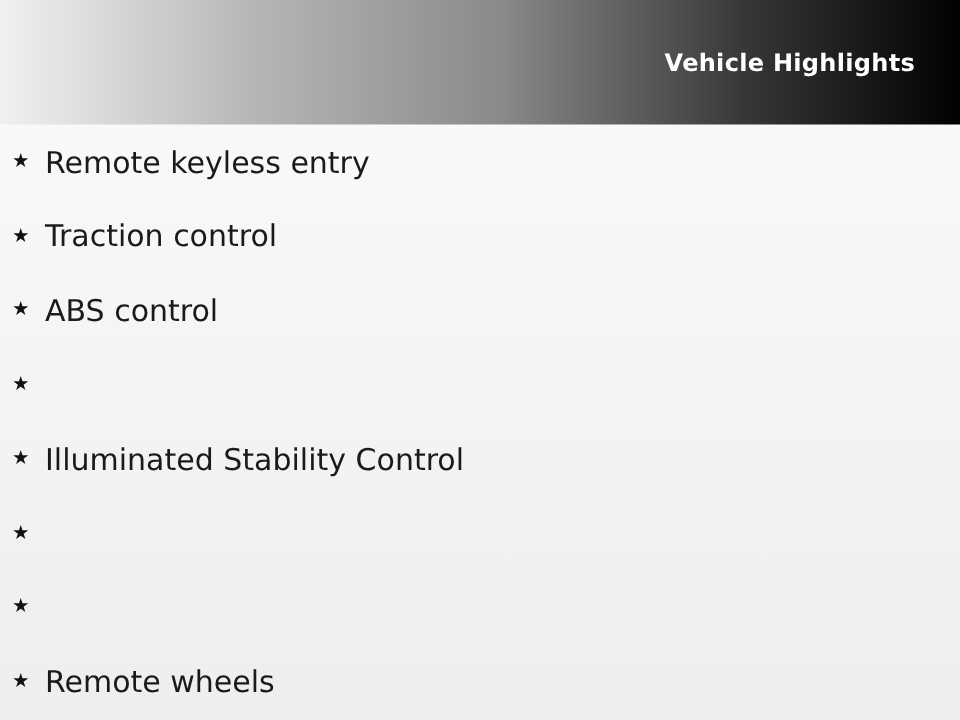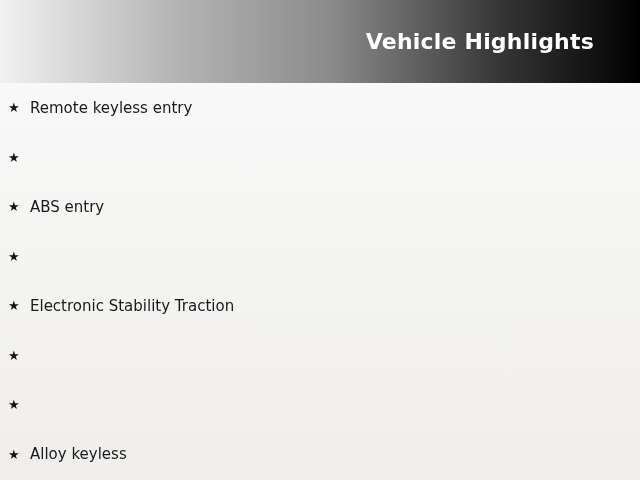--- a/index.html
+++ b/index.html
@@ -22,23 +22,23 @@
     justify-content: flex-end;
     padding-right: 30px;
     background: linear-gradient(to right,
       var(--grad-left, #f1f1f1) 0%,
       #b5b5b5 27%,
       #8a8a8a 52%,
       #363636 78%,
       var(--grad-right, #000000) 100%);
   }
   .header-title {
-    margin: 16px;
+    margin: 0;
     color: var(--title-color, #ffffff);
-    font-size: 22px;
+    font-size: 16px;
     font-weight: bold;
     letter-spacing: 0.2px;
   }
   .feature-list {
     list-style: none;
     margin: 0;
     padding: 0;
   }
   .feature {
     height: 49.5px;
@@ -47,55 +47,56 @@
     padding-left: 8px;
   }
   .star {
     width: 22px;
     flex: 0 0 22px;
     font-size: 13px;
     line-height: 1;
     color: #111111;
   }
   .label {
-    font-size: 15px;
+    font-size: 20px;
     color: var(--item-color, #1a1a1a);
   }
 </style>
 </head>
 <body>
 
 <header class="header">
   <h1 class="header-title">Vehicle Highlights</h1>
 </header>
 
 <main>
   <ul class="feature-list">
     <li class="feature">
       <span class="star">★</span>
       <span class="label">Remote keyless entry</span>
     </li>
     <li class="feature">
       <span class="star">★</span>
+      <span class="label">Traction control</span>
     </li>
     <li class="feature">
       <span class="star">★</span>
-      <span class="label">ABS entry</span>
+      <span class="label">ABS control</span>
     </li>
     <li class="feature">
       <span class="star">★</span>
     </li>
     <li class="feature">
       <span class="star">★</span>
-      <span class="label">Electronic Stability Traction</span>
+      <span class="label">Illuminated Stability Control</span>
     </li>
     <li class="feature">
       <span class="star">★</span>
     </li>
     <li class="feature">
       <span class="star">★</span>
     </li>
     <li class="feature">
       <span class="star">★</span>
-      <span class="label">Alloy keyless</span>
+      <span class="label">Remote wheels</span>
     </li>
   </ul>
 </main>
 
 </body></html>

